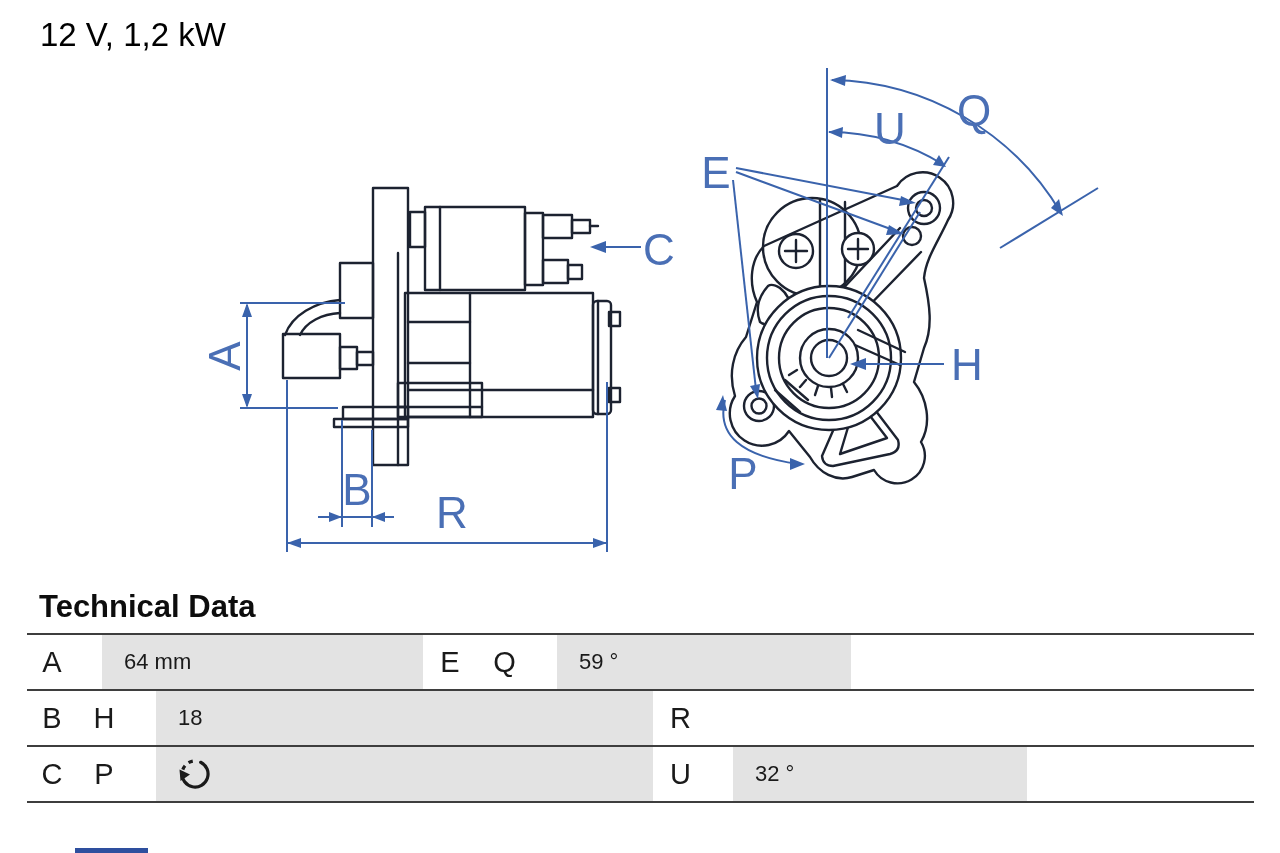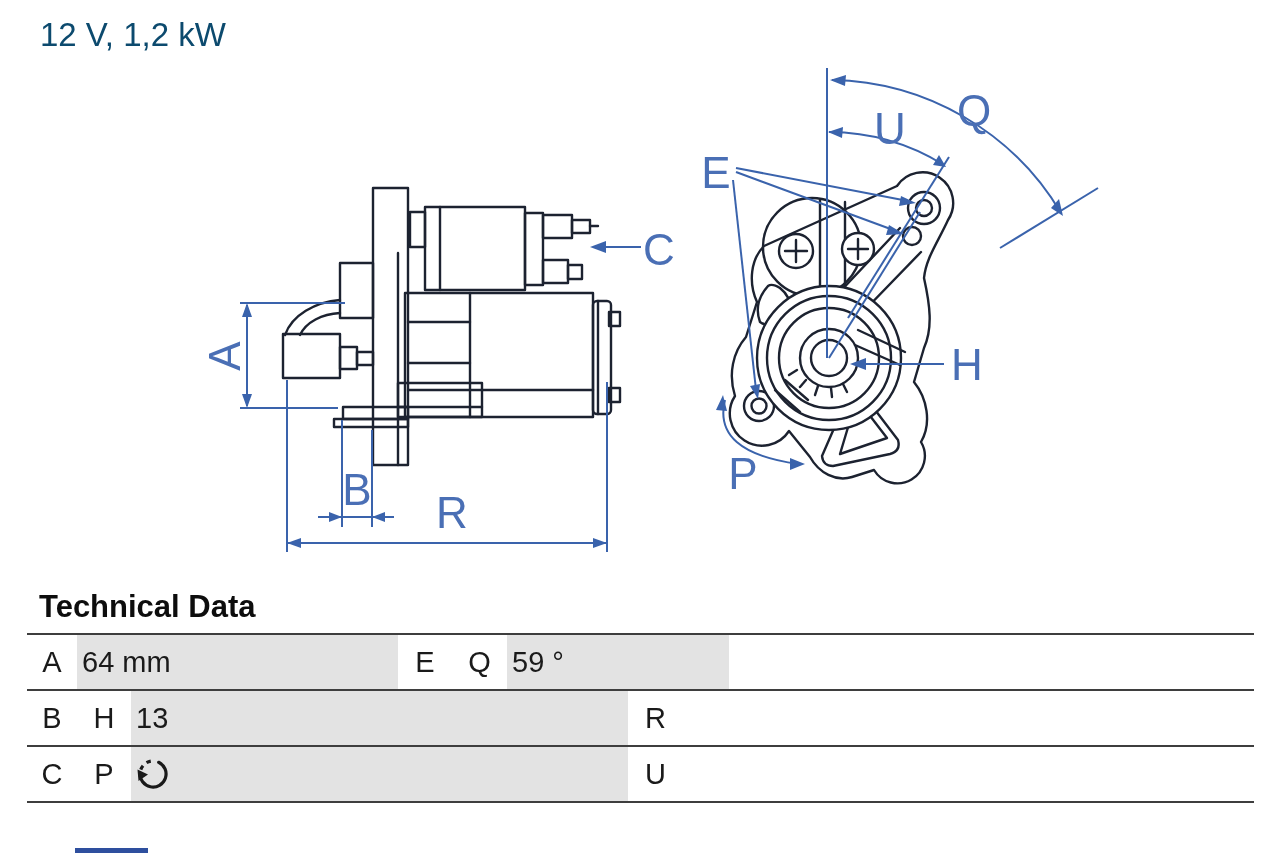--- a/index.html
+++ b/index.html
@@ -1,28 +1,28 @@
 <!DOCTYPE html>
 <html><head>
 <meta charset="utf-8">
 <style>
   html,body{margin:0;padding:0;background:#ffffff;}
   body{width:1280px;height:853px;position:relative;overflow:hidden;
        font-family:"Liberation Sans",sans-serif;color:#1a1a1a;}
-  .page-title{position:absolute;left:40px;top:16px;font-size:33px;color:#0c4a6e;}
+  .page-title{position:absolute;left:40px;top:16px;font-size:33px;color:#000000;}
   .tech-heading{position:absolute;left:39px;top:589px;font-size:31px;font-weight:bold;color:#0d0d0d;}
   .drawing-svg{position:absolute;left:0;top:0;width:1280px;height:580px;}
   .tech-table{position:absolute;left:27px;top:633px;width:1227px;}
   .t-row{display:flex;height:54px;border-top:2px solid #3e3e3e;}
   .t-row:last-child{border-bottom:2px solid #3e3e3e;}
   .k-cell{display:flex;align-items:center;justify-content:center;background:#ffffff;font-size:29px;}
-  .v-cell{display:flex;align-items:center;background:#e3e3e3;font-size:29px;padding-left:5px;box-sizing:border-box;}
+  .v-cell{display:flex;align-items:center;background:#e3e3e3;font-size:22px;padding-left:22px;box-sizing:border-box;margin-left:25px;}
   .k1{width:50px;} .v1{width:321px;}
   .k2{width:54px;} .v2{width:497px;}
-  .k3{width:55px;} .v3{width:222px;}
+  .k3{width:55px;} .v3{width:294px;}
   .rot-icon{margin-left:-4px;}
   .footer-bar{position:absolute;left:75px;top:848px;width:73px;height:5px;background:#2e4f9e;}
   text.dim-label{font-size:44px;fill:#4a6fb5;}
   .blue{stroke:#3a63ac;stroke-width:2;fill:none;}
   .bluefill{fill:#3a63ac;stroke:none;}
   .blk{stroke:#1c2230;stroke-width:2.4;fill:none;stroke-linejoin:round;stroke-linecap:round;}
   .blkw{stroke:#1c2230;stroke-width:2.4;fill:#ffffff;stroke-linejoin:round;}
 </style>
 </head>
 <body>
@@ -203,30 +203,31 @@
   <div class="t-row">
     <div class="k-cell k1">A</div>
     <div class="v-cell v1">64 mm</div>
     <div class="k-cell k2">E</div>
     <div class="k-cell k3">Q</div>
     <div class="v-cell v3">59 °</div>
   </div>
   <div class="t-row">
     <div class="k-cell k1">B</div>
     <div class="k-cell k2">H</div>
-    <div class="v-cell v2">13</div>
+    <div class="v-cell v2">18</div>
     <div class="k-cell k3">R</div>
   </div>
   <div class="t-row">
     <div class="k-cell k1">C</div>
     <div class="k-cell k2">P</div>
     <div class="v-cell v2">
       <svg class="rot-icon" width="40" height="40" viewBox="0 0 40 40">
         <path d="M 26.7,8.3 A 13,13 0 1 1 8.1,18.9" fill="none" stroke="#1a1a1a" stroke-width="3.2" stroke-linecap="round"></path>
         <path d="M 8.8,15.6 A 13,13 0 0 1 19.2,7.1" fill="none" stroke="#1a1a1a" stroke-width="3.2" stroke-dasharray="4.5 4.5" stroke-linecap="butt"></path>
         <polygon points="5.5,15.5 6.5,27 16,20.5" fill="#1a1a1a"></polygon>
       </svg>
     </div>
     <div class="k-cell k3">U</div>
+    <div class="v-cell v3">32 °</div>
   </div>
 </div>
 
 <div class="footer-bar"></div>
 
 </body></html>

